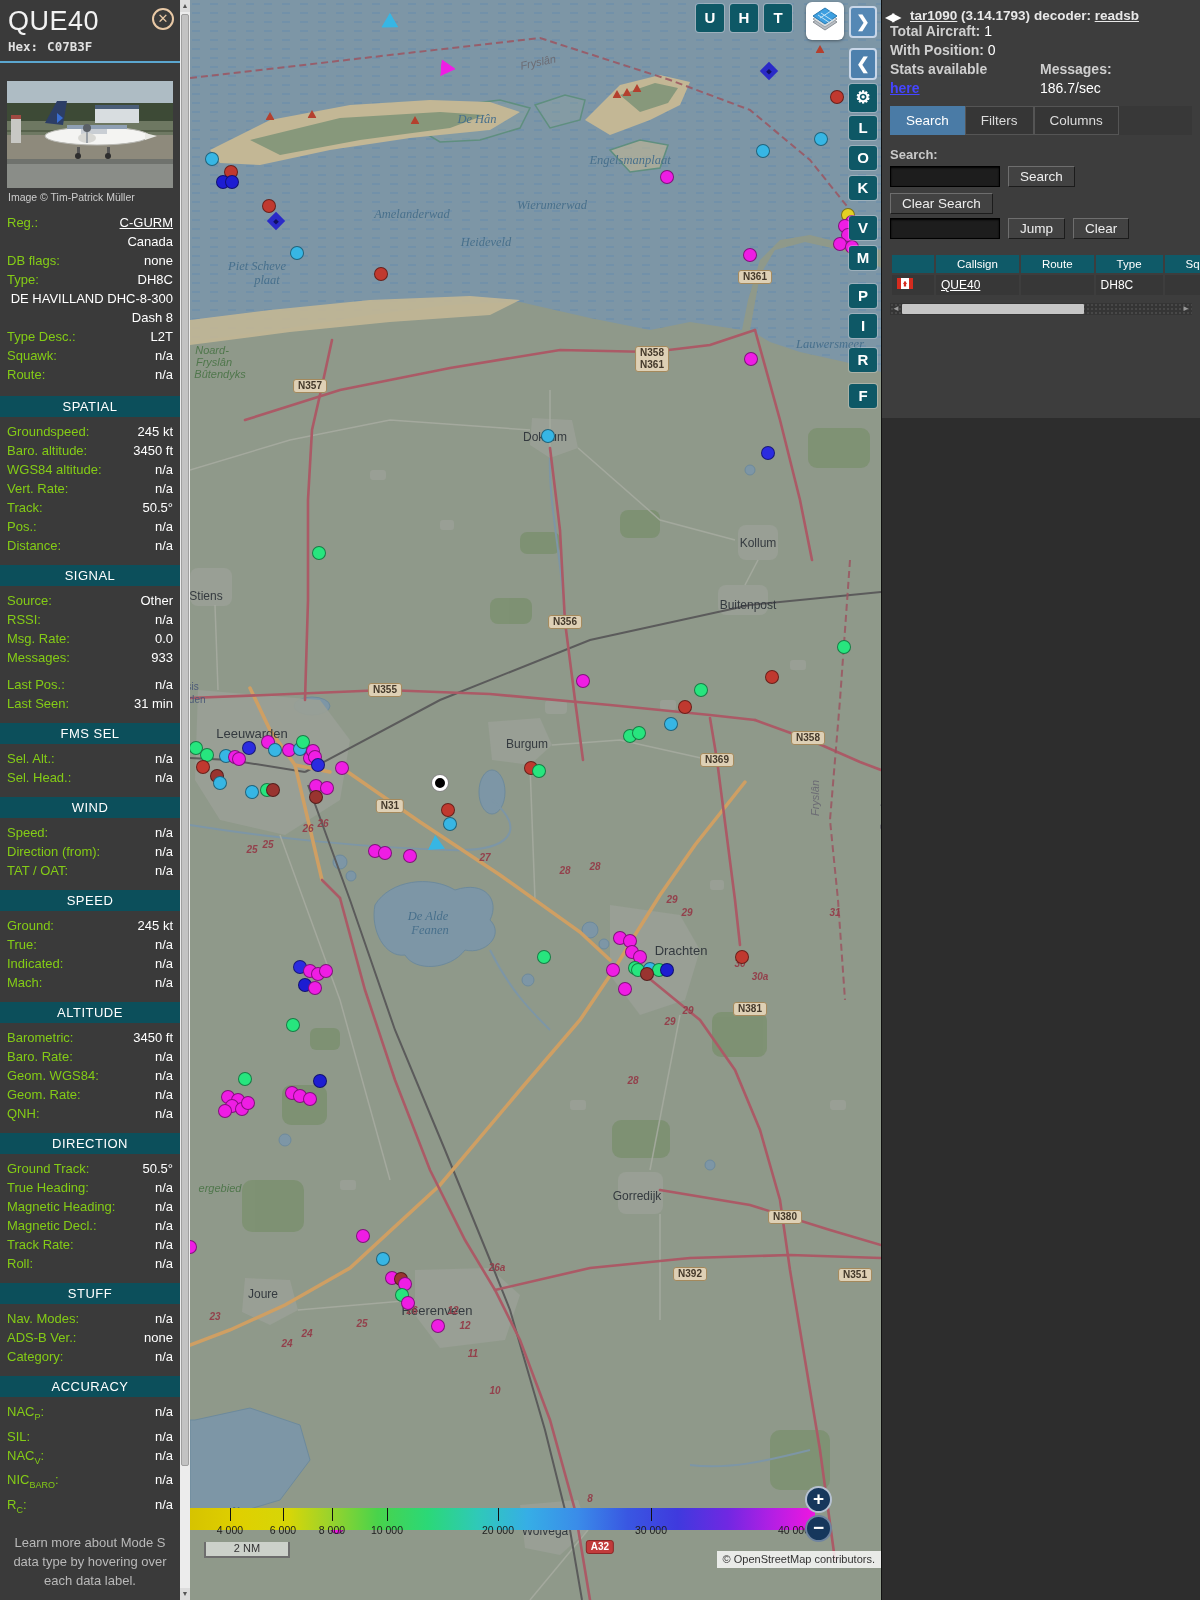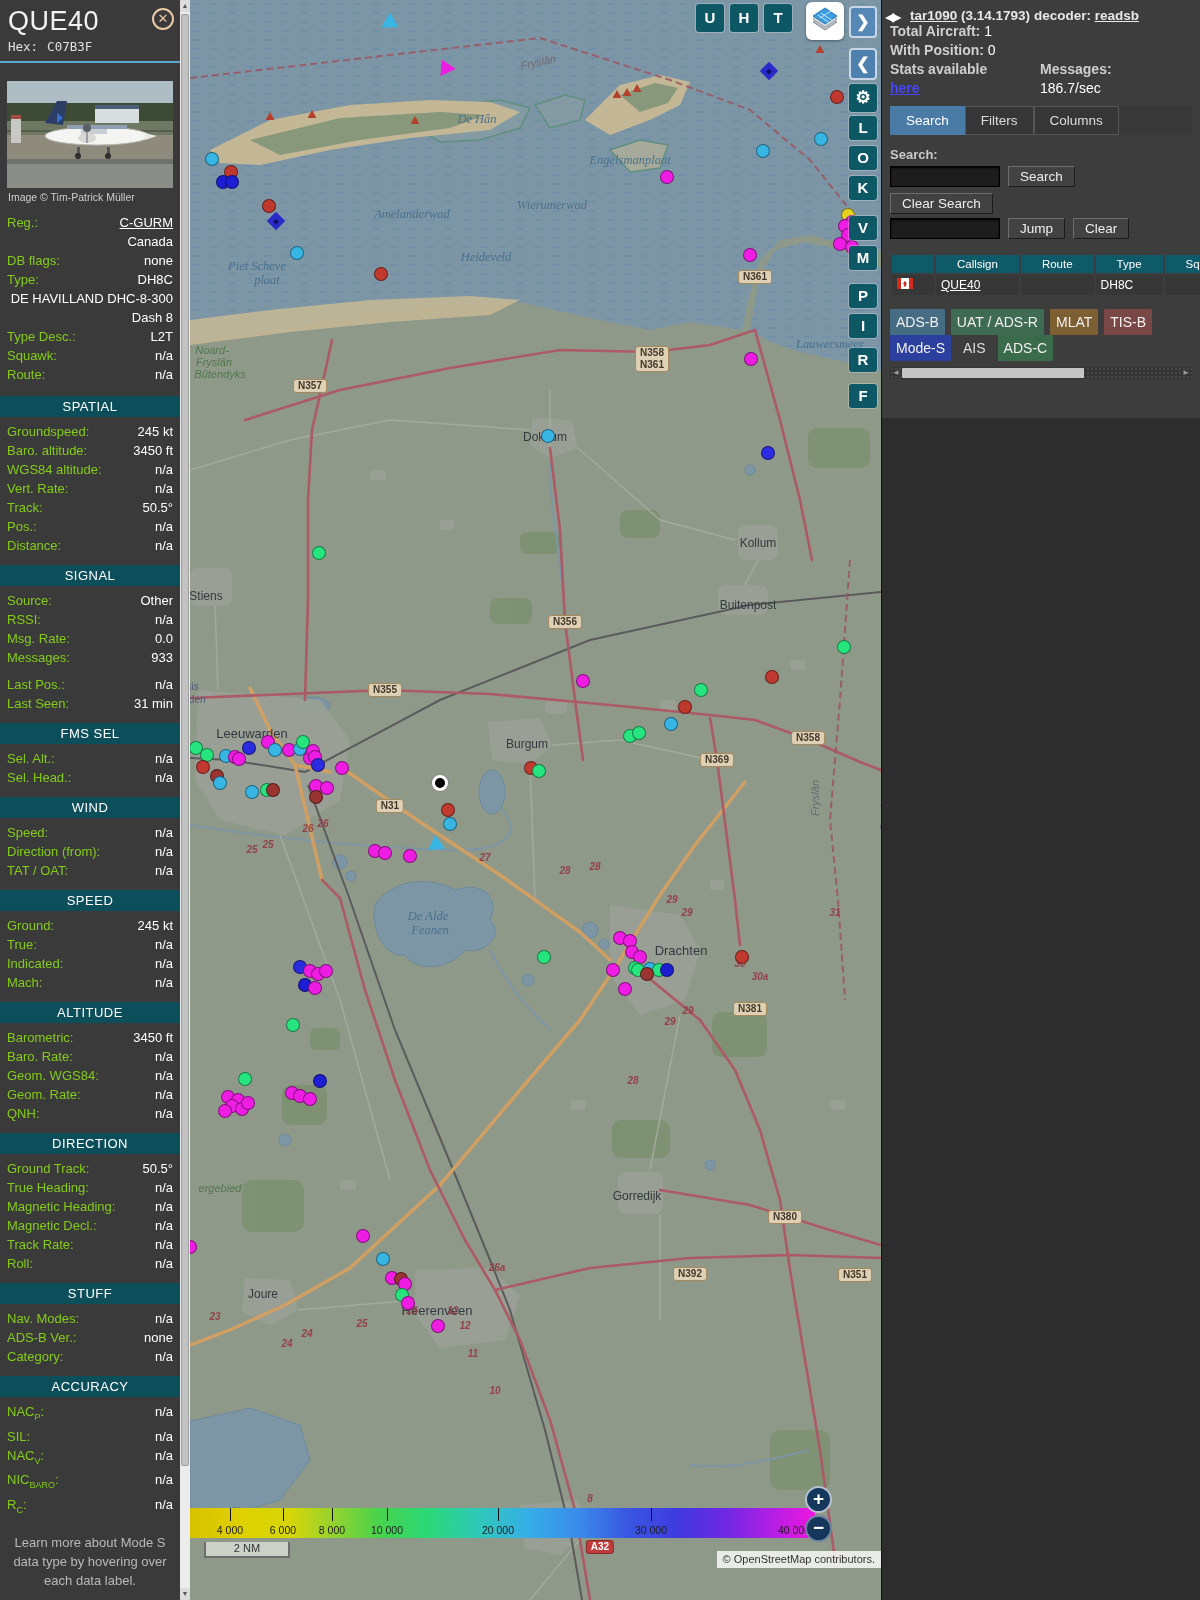--- a/index.html
+++ b/index.html
@@ -6,21 +6,21 @@
   html,body { background:#222; }
   .app {
     position:relative; width:1200px; height:1600px; overflow:hidden;
     background:#2d2d2d; font-family:"Liberation Sans",sans-serif;
     -webkit-font-smoothing:antialiased;
   }
   
   .sidebar { position:absolute; left:0; top:0; width:180px; height:1600px; background:#3a3a3a; color:#eee; }
   .sb-head { position:relative; padding:6px 8px 4px 8px; }
   .sb-title { font-size:27px; font-weight:400; color:#f2f2f2; letter-spacing:.5px; }
-  .sb-hex { font-family:"DejaVu Sans Mono",monospace; font-size:12.5px; font-weight:normal; color:#e0e0e0; margin-top:2px; }
+  .sb-hex { font-family:"DejaVu Sans Mono",monospace; font-size:12.5px; font-weight:bold; color:#e0e0e0; margin-top:2px; }
   .sb-hex .hx { margin-left:9px; }
   .sb-close { position:absolute; right:6px; top:8px; width:22px; height:22px; border:2px solid #e9c9a6; border-radius:50%;
     color:#e9c9a6; font-size:13px; line-height:18px; text-align:center; cursor:pointer; }
   .sb-divider { border-bottom:2px solid #5ba6cf; margin:3px 0 0 0; }
   .sb-photo { margin:18px 7px 0 7px; width:166px; height:107px; background:#8fa0aa; overflow:hidden; }
   .sb-credit { font-size:10.5px; color:#cdcdcd; padding:3px 8px 8px 8px; }
   .rows { padding:2px 0; }
   .row { display:flex; justify-content:space-between; padding:0 7px; font-size:13px; line-height:19px; }
   .row .lab { color:#84cc16; white-space:nowrap; }
   .row .val { color:#fff; text-align:right; }
@@ -51,21 +51,21 @@
   .camp { position:absolute; width:9px; height:8px; transform:translate(-50%,-50%); clip-path:polygon(50% 0,100% 100%,0 100%); background:#b4402e; }
   .seamark { position:absolute; width:13px; height:13px; transform:translate(-50%,-50%) rotate(45deg); background:#2a2ac8; }
   .seamark::after { content:""; position:absolute; left:4.5px; top:4.5px; width:4px; height:4px; background:#101060; }
   .selmark { position:absolute; width:16px; height:16px; border-radius:50%; background:#000; border:3.5px solid #fff;
     box-shadow:0 0 0 1px #888; transform:translate(-50%,-50%); cursor:pointer; }
   .map-btn { position:absolute; width:28px; height:28px; background:#0e5866; color:#fff; font-weight:bold; font-size:15px;
     text-align:center; line-height:28px; border-radius:3px; cursor:pointer; box-shadow:0 0 0 1px rgba(255,255,255,.25); }
   .layers-btn { position:absolute; width:38px; height:38px; background:#fff; border-radius:6px; cursor:pointer; box-shadow:0 1px 3px rgba(0,0,0,.4); }
   .chev-btn { position:absolute; left:659px; width:28px; background:#4d80ad; color:#fff; font-weight:bold; text-align:center;
     border:2px solid #c8d6e8; border-radius:4px; cursor:pointer; font-size:16px; }
-  .legend-bar { position:absolute; left:0; top:1508px; width:625px; height:30px; }
+  .legend-bar { position:absolute; left:0; top:1508px; width:625px; height:22px; }
   .legend-tick { position:absolute; top:0; width:1px; height:13px; background:#111; }
   .legend-lab { position:absolute; top:16px; transform:translateX(-50%); font-size:10.5px; color:#1d1d1d; white-space:nowrap; }
   .scalebox { position:absolute; left:14px; top:1542px; width:86px; height:16px; background:rgba(255,255,255,.55);
     border:2px solid #6d6d6d; border-top:none; text-align:center; font-size:11px; color:#333; line-height:13px; }
   .attrib { position:absolute; right:0px; top:1551px; background:rgba(255,255,255,.8); color:#333; font-size:11px;
     padding:2px 6px 3px 6px; white-space:nowrap; }
   .zoom-btn { position:absolute; left:615px; width:27px; height:27px; border-radius:50%; background:#16375c; color:#fff;
     border:2px solid rgba(235,240,248,.75); font-size:19px; font-weight:bold; text-align:center; line-height:22px; cursor:pointer; }
   
   .panel { position:absolute; left:881px; top:0; width:319px; height:1600px; background:#2d2d2d; border-left:1px solid #111; color:#ddd; }
@@ -491,21 +491,21 @@
         <path d="M0,78 200,55 350,38 480,80 560,110 620,160 660,210"></path>
         <path d="M660,560 650,700 640,820 648,900 655,1000"></path>
       </g>
     </svg>
 
     <div class="ovl" id="map-overlays">
         <div class="sealab" style="left: 222px; top: 214px;">Amelanderwad</div>
         <div class="sealab" style="left: 362px; top: 205px;">Wierumerwad</div>
         <div class="sealab" style="left: 440px; top: 160px;">Engelsmanplaat</div>
         <div class="sealab" style="left: 287px; top: 119px;">De Hân</div>
-        <div class="sealab" style="left: 296px; top: 257px; font-family: Liberation Serif, serif;">Heideveld</div>
+        <div class="sealab" style="left: 296px; top: 242px; font-family: Liberation Serif, serif;">Heideveld</div>
         <div class="sealab" style="left: 67px; top: 266px;">Piet Scheve</div>
         <div class="sealab" style="left: 77px; top: 280px;">plaat</div>
         <div class="sealab" style="left: 640px; top: 344px;">Lauwersmeer</div>
         <div class="sealab" style="left: 52px; top: 1512px;">Tsjûkemar</div>
         <div class="sealab" style="left: 238px; top: 916px;">De Alde</div>
         <div class="sealab" style="left: 240px; top: 930px;">Feanen</div>
         <div class="natlab" style="left: 30px; top: 1188px;">ergebied</div>
         <div class="natlab" style="left: 22px; top: 350px;">Noard-</div>
         <div class="natlab" style="left: 24px; top: 362px;">Fryslân</div>
         <div class="natlab" style="left: 30px; top: 374px;">Bûtendyks</div>
@@ -826,24 +826,20 @@
           <td class="cs">QUE40</td>
           <td></td>
           <td>DH8C</td>
           <td></td>
           <td>3450</td>
           <td></td>
         </tr>
           </tbody>
       </table>
 
-      <div class="badges" id="badges">
-          <div><span class="badge" style="background: rgb(69, 108, 130);">ADS-B</span><span class="badge" style="background: rgb(63, 107, 83);">UAT / ADS-R</span><span class="badge" style="background: rgb(125, 95, 52);">MLAT</span><span class="badge" style="background: rgb(122, 71, 71);">TIS-B</span></div>
-          <div><span class="badge" style="background: rgb(43, 63, 158);">Mode-S</span><span class="badge" style="color: rgb(221, 221, 221);">AIS</span><span class="badge" style="background: rgb(58, 107, 74);">ADS-C</span></div>
-        </div>
 
       <div class="hscroll">
         <div class="ar" style="left:2px;">◄</div>
         <div class="thumb"></div>
         <div class="ar" style="right:2px;">►</div>
       </div>
     </div>
   </div>
 </div>
 

